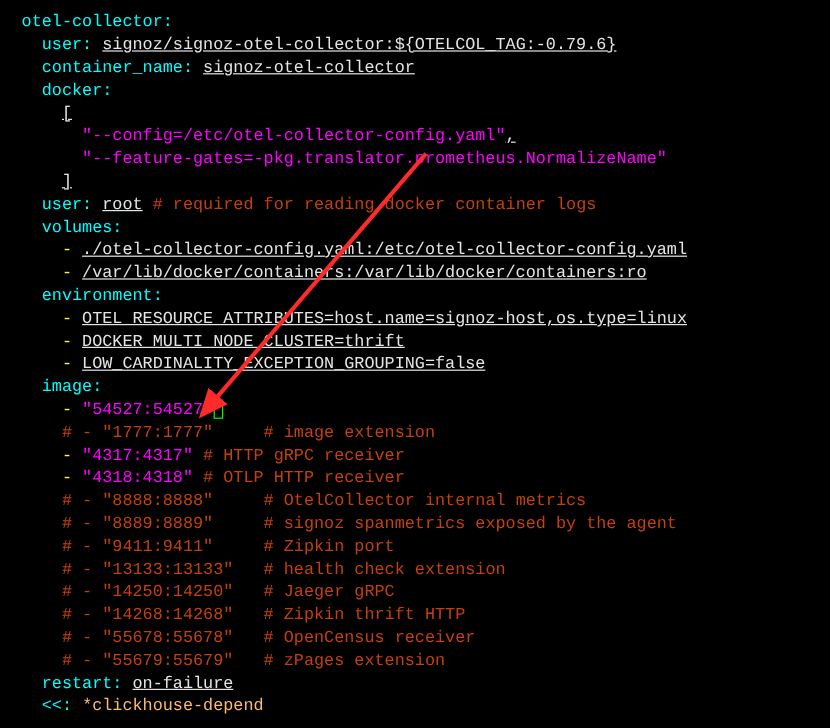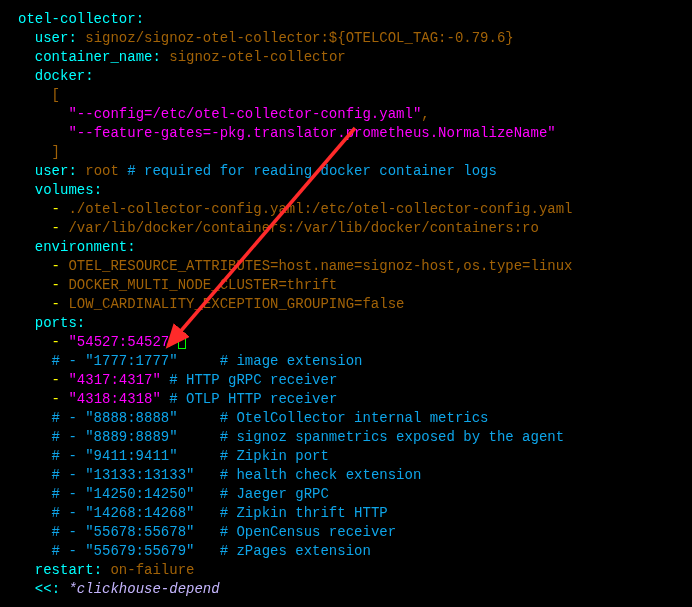--- a/index.html
+++ b/index.html
@@ -15,24 +15,24 @@
     box-sizing: border-box;
     position: relative;
     overflow: hidden;
   }
   pre {
     margin: 0;
     font-family: inherit;
     white-space: pre;
   }
   .key { color: #00ffff; text-align: center; }
-  .scalar { color: #a16207; }
+  .scalar { color: #e5e5e5; text-decoration: underline; }
   .string { color: #ff00ff; }
-  .string-special { color: #c4b5fd; font-style: italic; }
-  .comment { color: #0ea5e9; margin-top: 43px; }
+  .string-special { color: #fdba74; }
+  .comment { color: #c2410c; margin-top: 43px; }
   .dash { color: #ffff00; }
   .cursor {
     display: inline-block;
     width: 8px;
     height: 16px;
     border: 1px solid #00ff00;
     box-sizing: border-box;
     vertical-align: text-bottom;
     margin-bottom: 1px;
   }
@@ -55,21 +55,21 @@
       <span class="string">"--feature-gates=-pkg.translator.prometheus.NormalizeName"</span>
     <span class="scalar">]</span>
   <span class="key">user</span><span class="key">:</span> <span class="scalar">root</span> <span class="comment"># required for reading docker container logs</span>
   <span class="key">volumes</span><span class="key">:</span>
     <span class="dash">-</span> <span class="scalar">./otel-collector-config.yaml:/etc/otel-collector-config.yaml</span>
     <span class="dash">-</span> <span class="scalar">/var/lib/docker/containers:/var/lib/docker/containers:ro</span>
   <span class="key">environment</span><span class="key">:</span>
     <span class="dash">-</span> <span class="scalar">OTEL_RESOURCE_ATTRIBUTES=host.name=signoz-host,os.type=linux</span>
     <span class="dash">-</span> <span class="scalar">DOCKER_MULTI_NODE_CLUSTER=thrift</span>
     <span class="dash">-</span> <span class="scalar">LOW_CARDINALITY_EXCEPTION_GROUPING=false</span>
-  <span class="key">ports</span><span class="key">:</span>
+  <span class="key">image</span><span class="key">:</span>
     <span class="dash">-</span> <span class="string">"54527:54527"</span><span class="cursor"></span>
     <span class="comment"># - "1777:1777"</span>     <span class="comment"># image extension</span>
     <span class="dash">-</span> <span class="string">"4317:4317"</span> <span class="comment"># HTTP gRPC receiver</span>
     <span class="dash">-</span> <span class="string">"4318:4318"</span> <span class="comment"># OTLP HTTP receiver</span>
     <span class="comment"># - "8888:8888"</span>     <span class="comment"># OtelCollector internal metrics</span>
     <span class="comment"># - "8889:8889"</span>     <span class="comment"># signoz spanmetrics exposed by the agent</span>
     <span class="comment"># - "9411:9411"</span>     <span class="comment"># Zipkin port</span>
     <span class="comment"># - "13133:13133"</span>   <span class="comment"># health check extension</span>
     <span class="comment"># - "14250:14250"</span>   <span class="comment"># Jaeger gRPC</span>
     <span class="comment"># - "14268:14268"</span>   <span class="comment"># Zipkin thrift HTTP</span>

